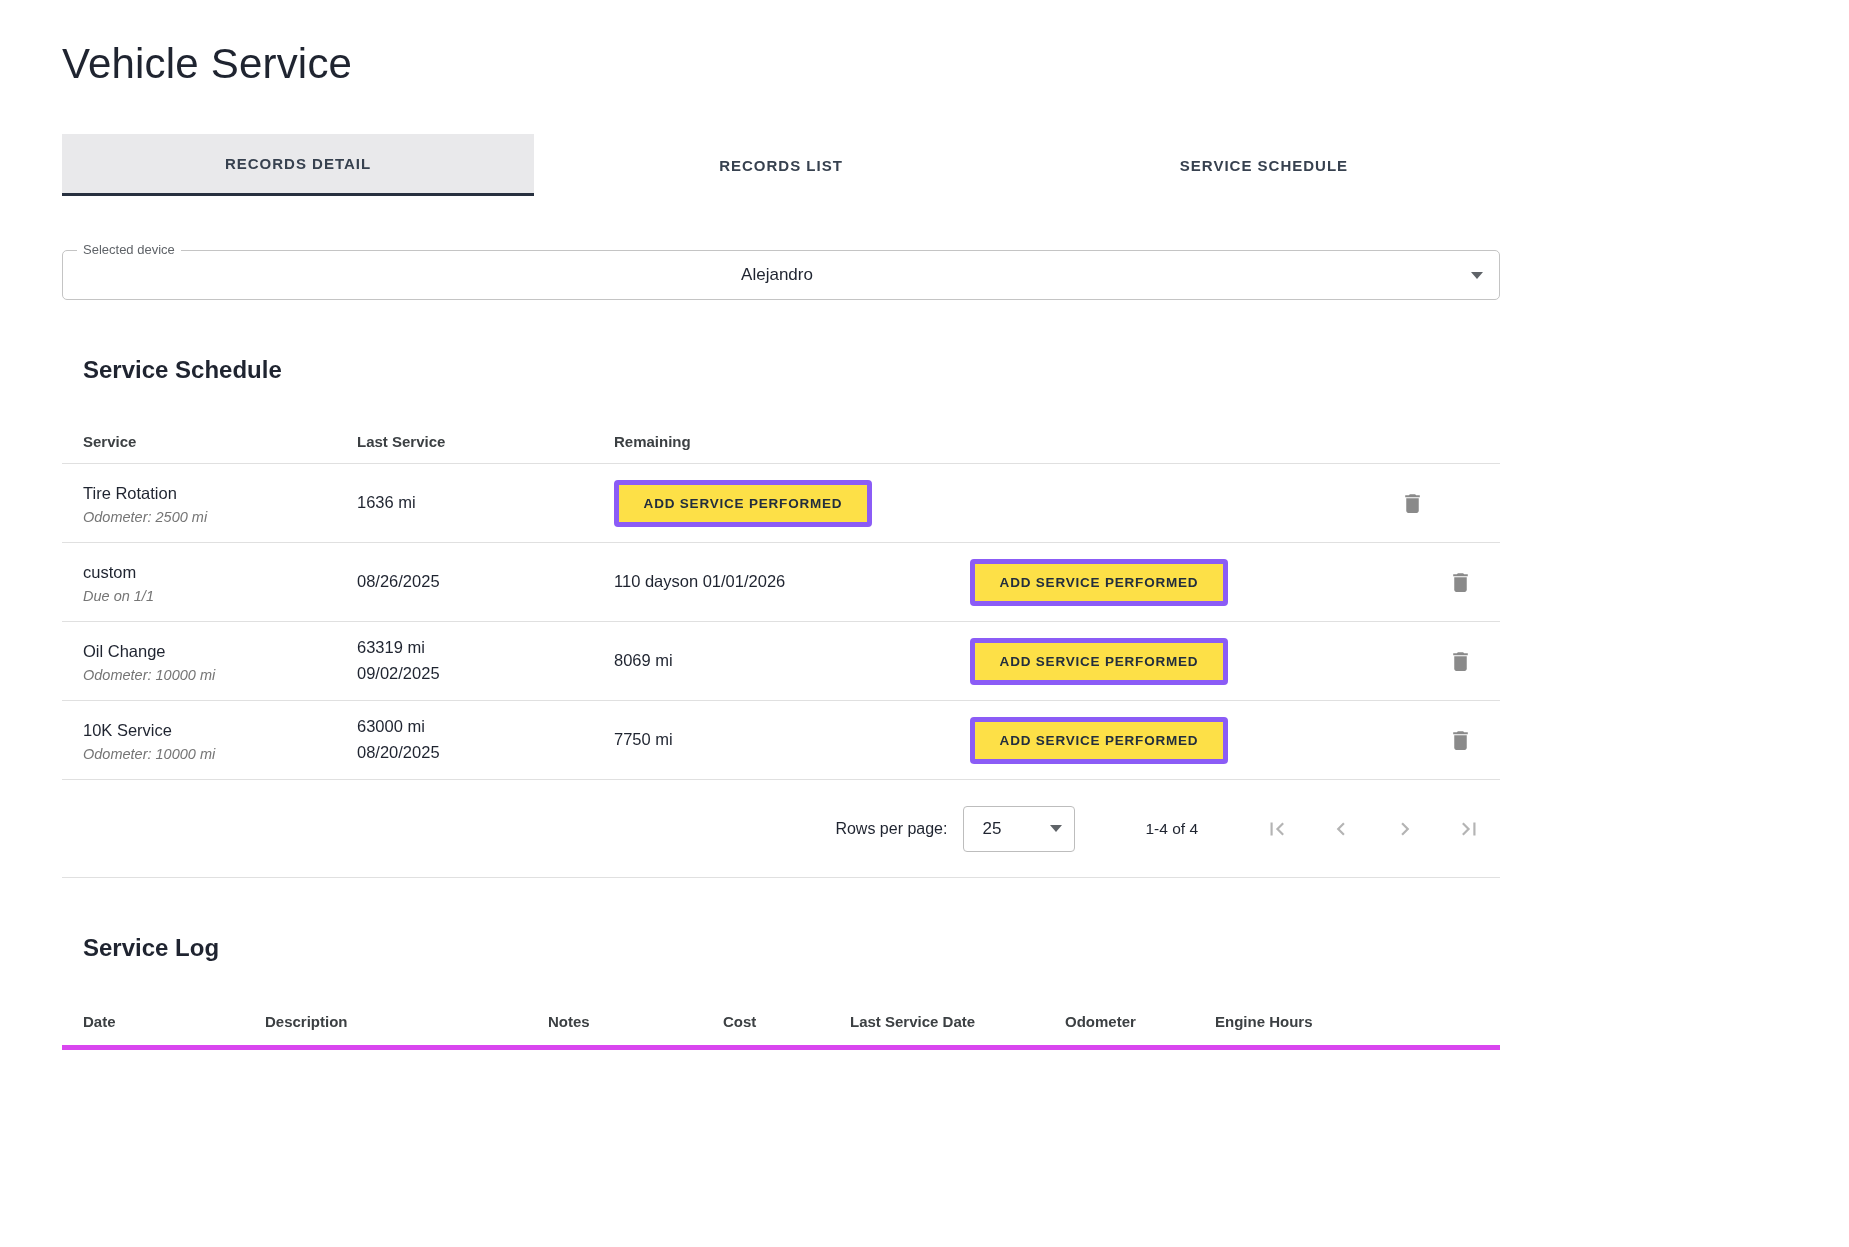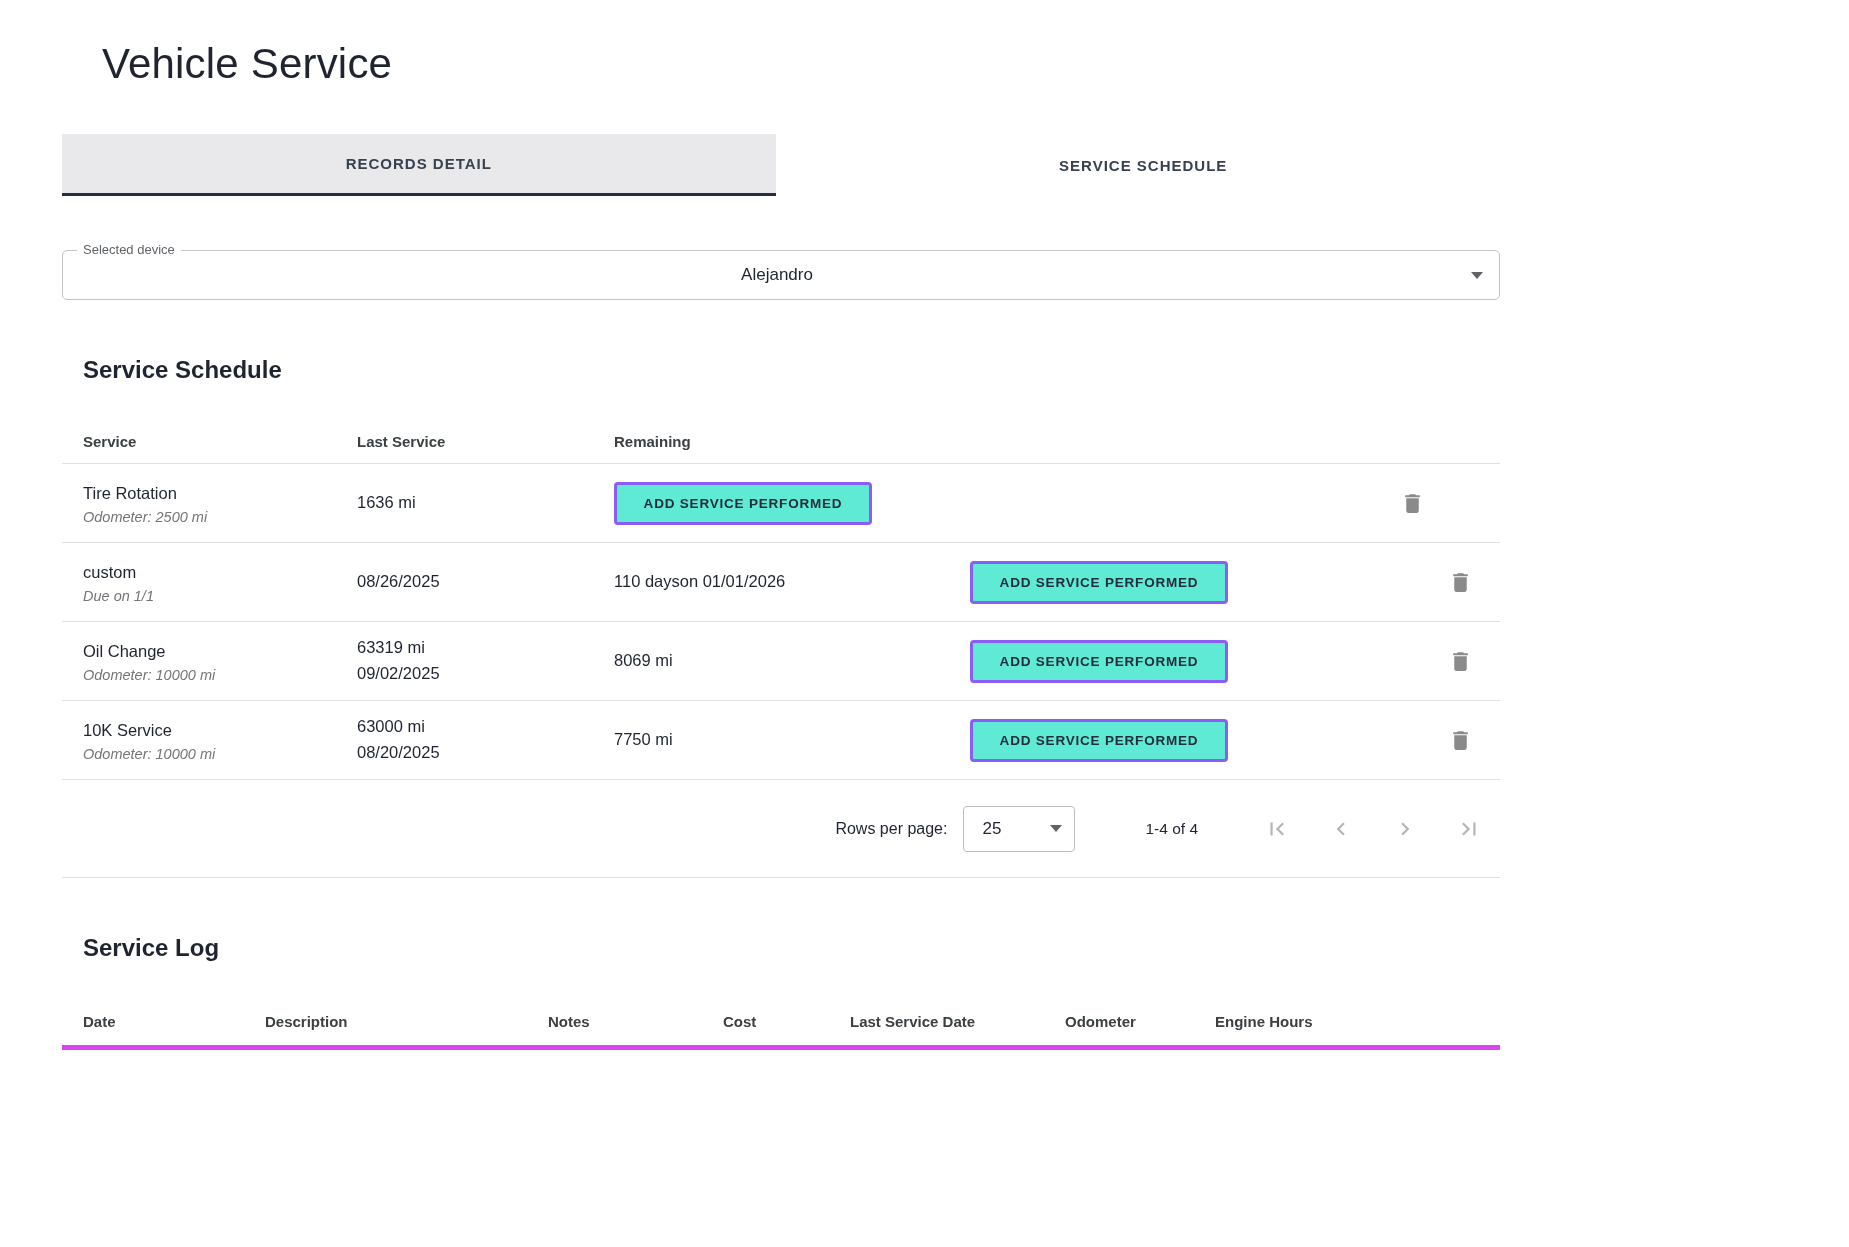--- a/index.html
+++ b/index.html
@@ -15,21 +15,20 @@
     width: 1438px;
     margin-left: 62px;
     padding-top: 40px;
   }
   .page-title {
     font-size: 42px;
     font-weight: 400;
     color: #1f2430;
     letter-spacing: 0.2px;
     margin-bottom: 46px;
-    margin-left: 40px;
   }
   
   .tabs {
     display: flex;
     width: 100%;
     gap: 11px;
   }
   .tab {
     flex: 1 1 0;
     height: 62px;
@@ -108,22 +107,22 @@
     font-weight: 700;
     color: #3c4043;
   }
   .sched-row {
     min-height: 79px;
     border-bottom: 1px solid #e0e0e0;
   }
   .cell-main { font-size: 16.5px; color: #1f2430; line-height: 1.55; }
   .cell-sub  { font-size: 14.5px; color: #757575; font-style: italic; margin-top: 3px; }
   .btn-outlined {
-    background: #5eead4;
-    border: 3px solid #8b5cf6;
+    background: #fde047;
+    border: 5px solid #8b5cf6;
     border-radius: 4px;
     color: #232e3d;
     font-family: "Liberation Sans", sans-serif;
     font-size: 13.5px;
     font-weight: 700;
     letter-spacing: 0.8px;
     text-transform: uppercase;
     padding: 11px 18px;
     width: 258px;
     cursor: pointer;
@@ -183,20 +182,21 @@
 </style>
 </head>
 <body>
 
 <div class="content">
 
   <h1 class="page-title">Vehicle Service</h1>
 
   <div class="tabs">
     <button class="tab active">RECORDS DETAIL</button>
+    <button class="tab">RECORDS LIST</button>
     <button class="tab">SERVICE SCHEDULE</button>
   </div>
 
   <div class="device-select">
     <span class="floating-label">Selected device</span>
     <span class="value">Alejandro</span>
     <span class="caret"></span>
   </div>
 
   <h2 class="section-heading">Service Schedule</h2>

